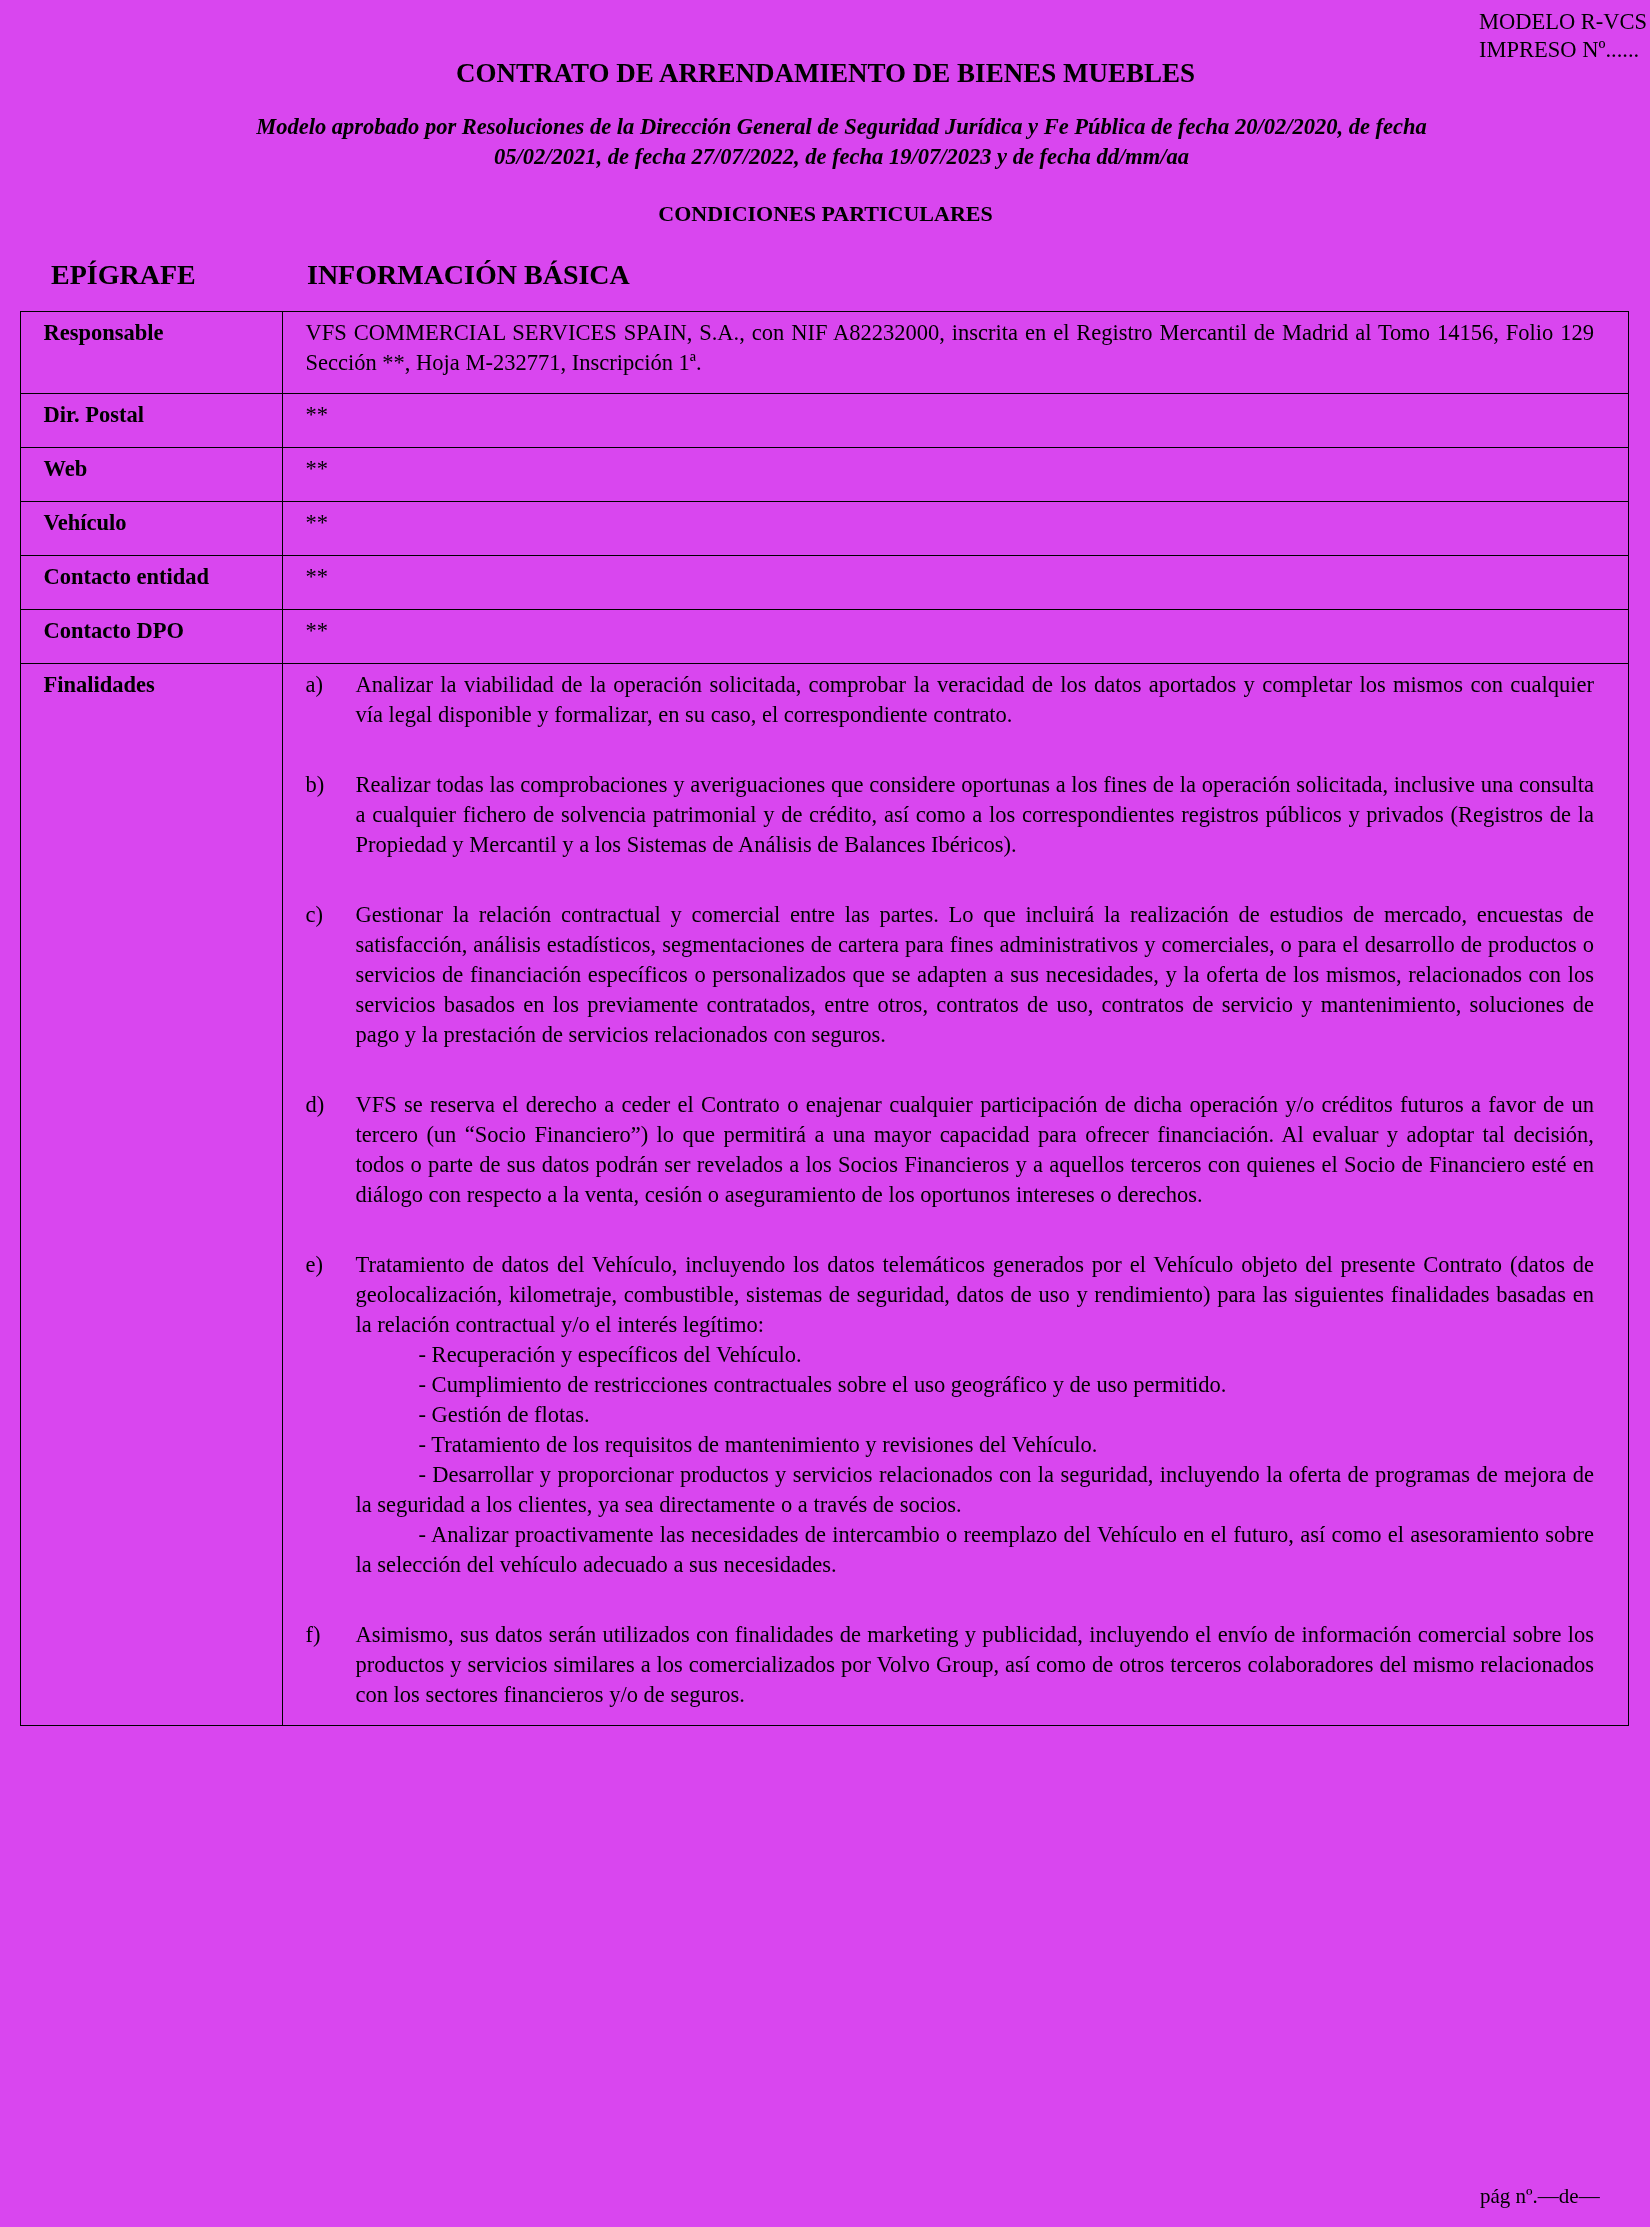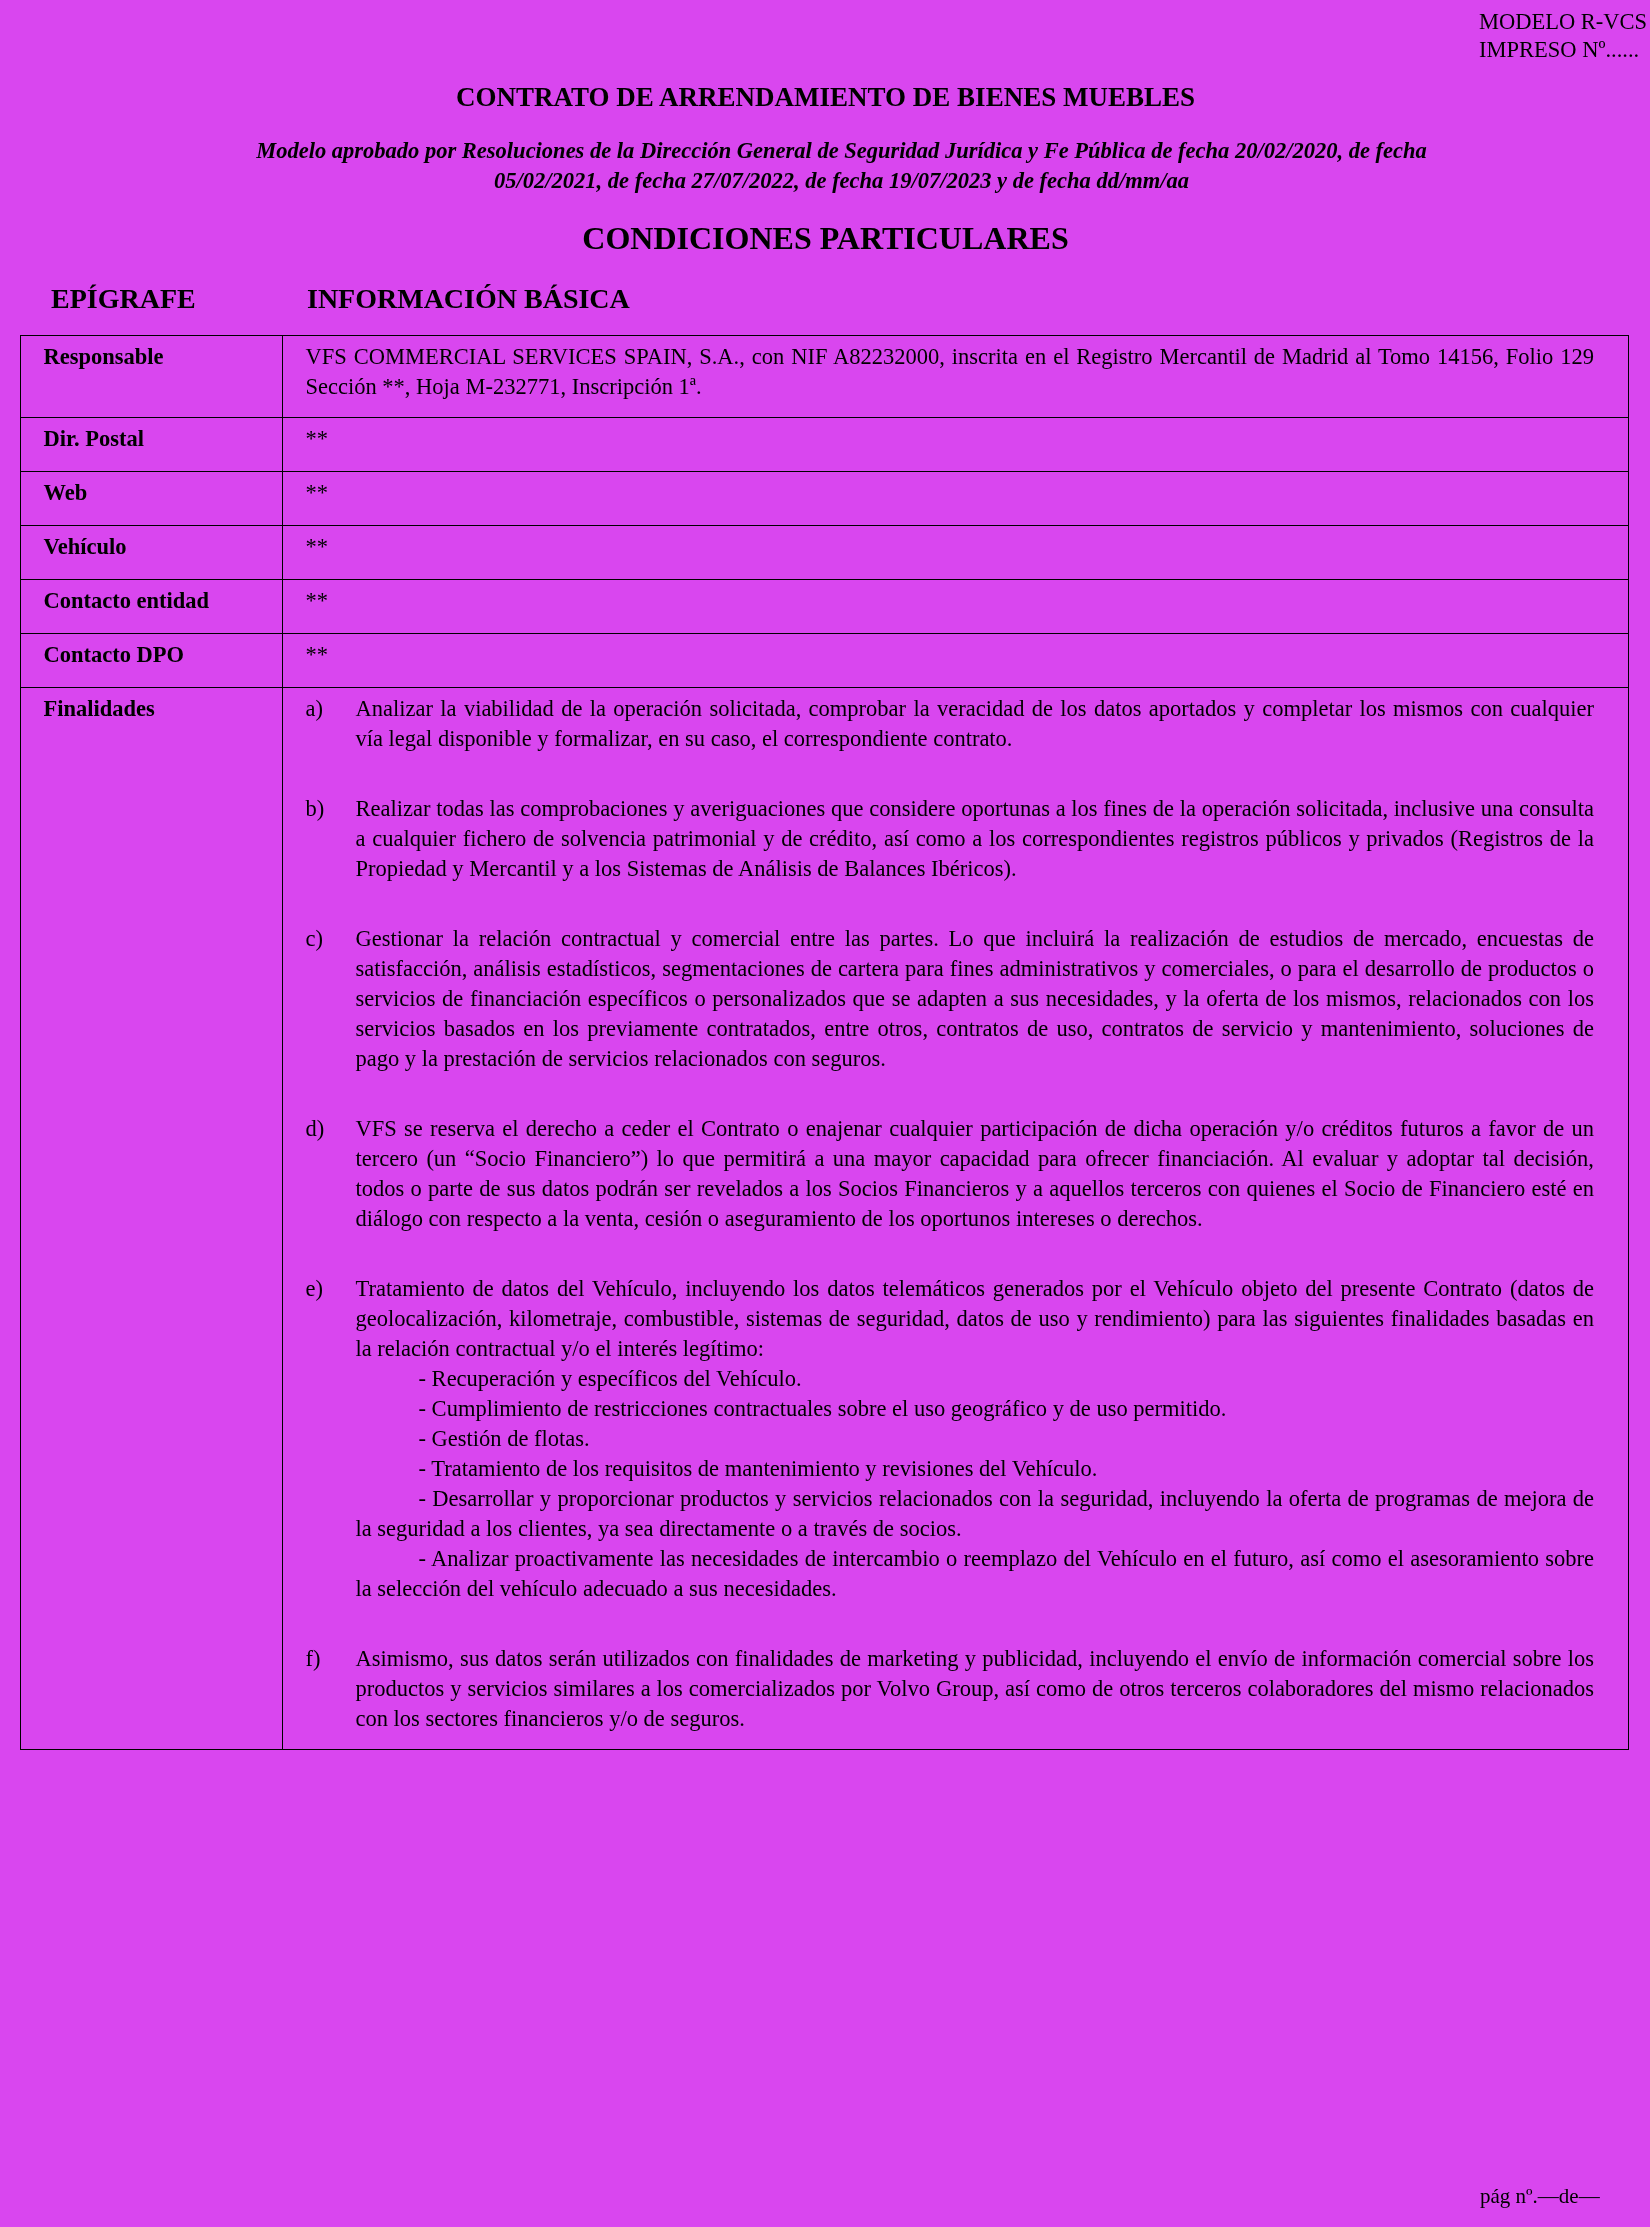--- a/index.html
+++ b/index.html
@@ -16,39 +16,39 @@
   }
   .corner {
     position: absolute;
     left: 1479px;
     top: 8px;
     font-size: 22.5px;
     line-height: 28px;
     white-space: nowrap;
   }
   .title {
-    margin: 80px 0 0 0;
+    margin: 56px 0 0 0;
     text-align: center;
     font-size: 27px;
     line-height: 35px;
     font-weight: bold;
   }
   .subtitle {
     margin: 21px auto 0 auto;
     text-align: center;
     font-weight: bold;
     font-style: italic;
     font-size: 22.5px;
     line-height: 30px;
     padding-left: 32px;
   }
   .section-title {
     margin: 25px 0 0 0;
     text-align: center;
-    font-size: 32px;
+    font-size: 22px;
     line-height: 34px;
     font-weight: bold;
   }
   .col-headers {
     position: relative;
     margin-top: 28px;
     height: 32px;
     font-weight: bold;
     font-size: 28px;
   }

